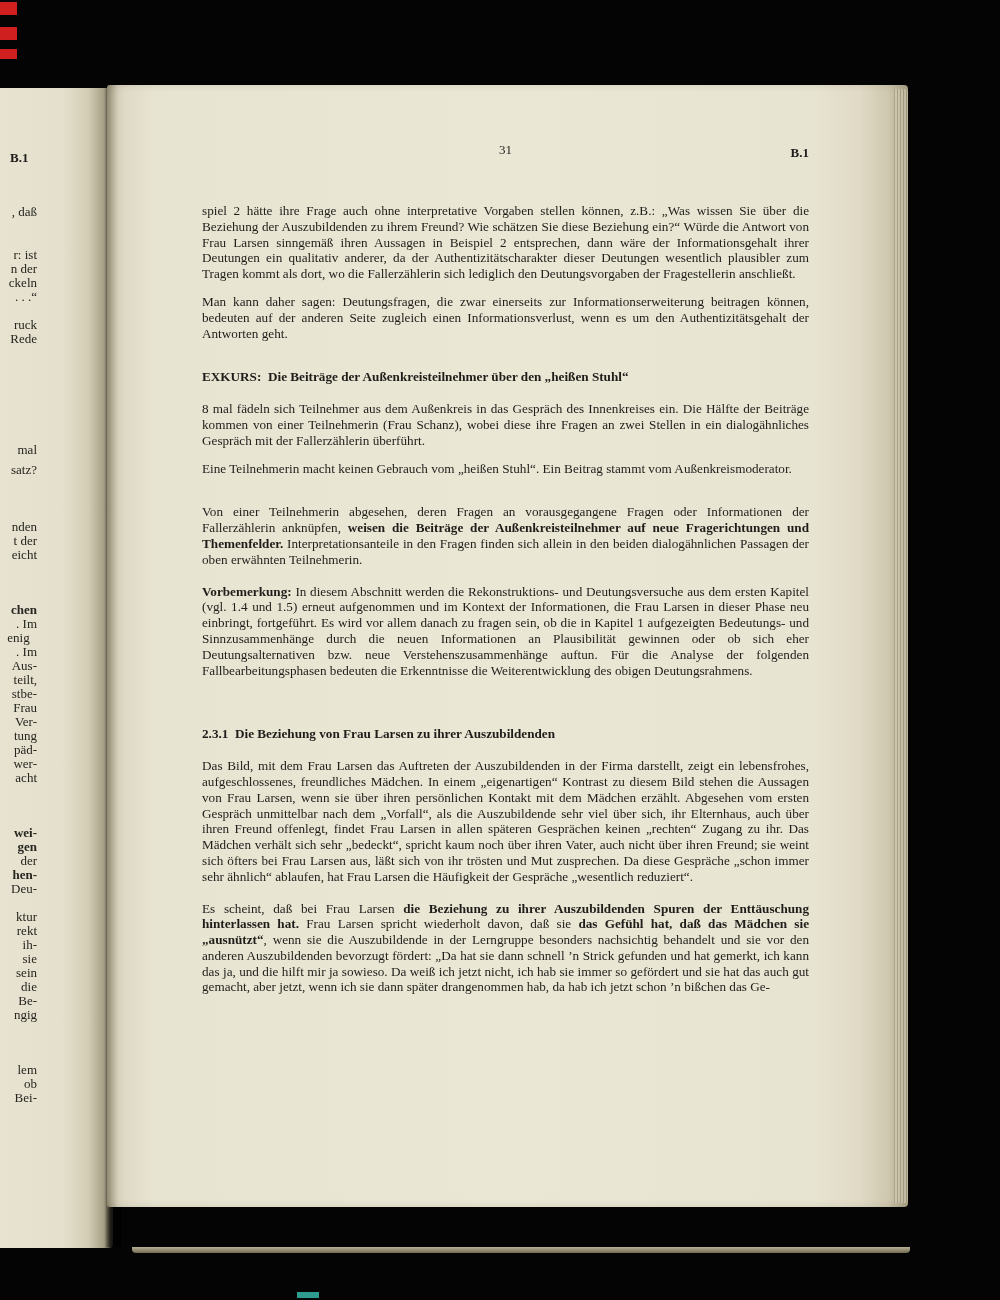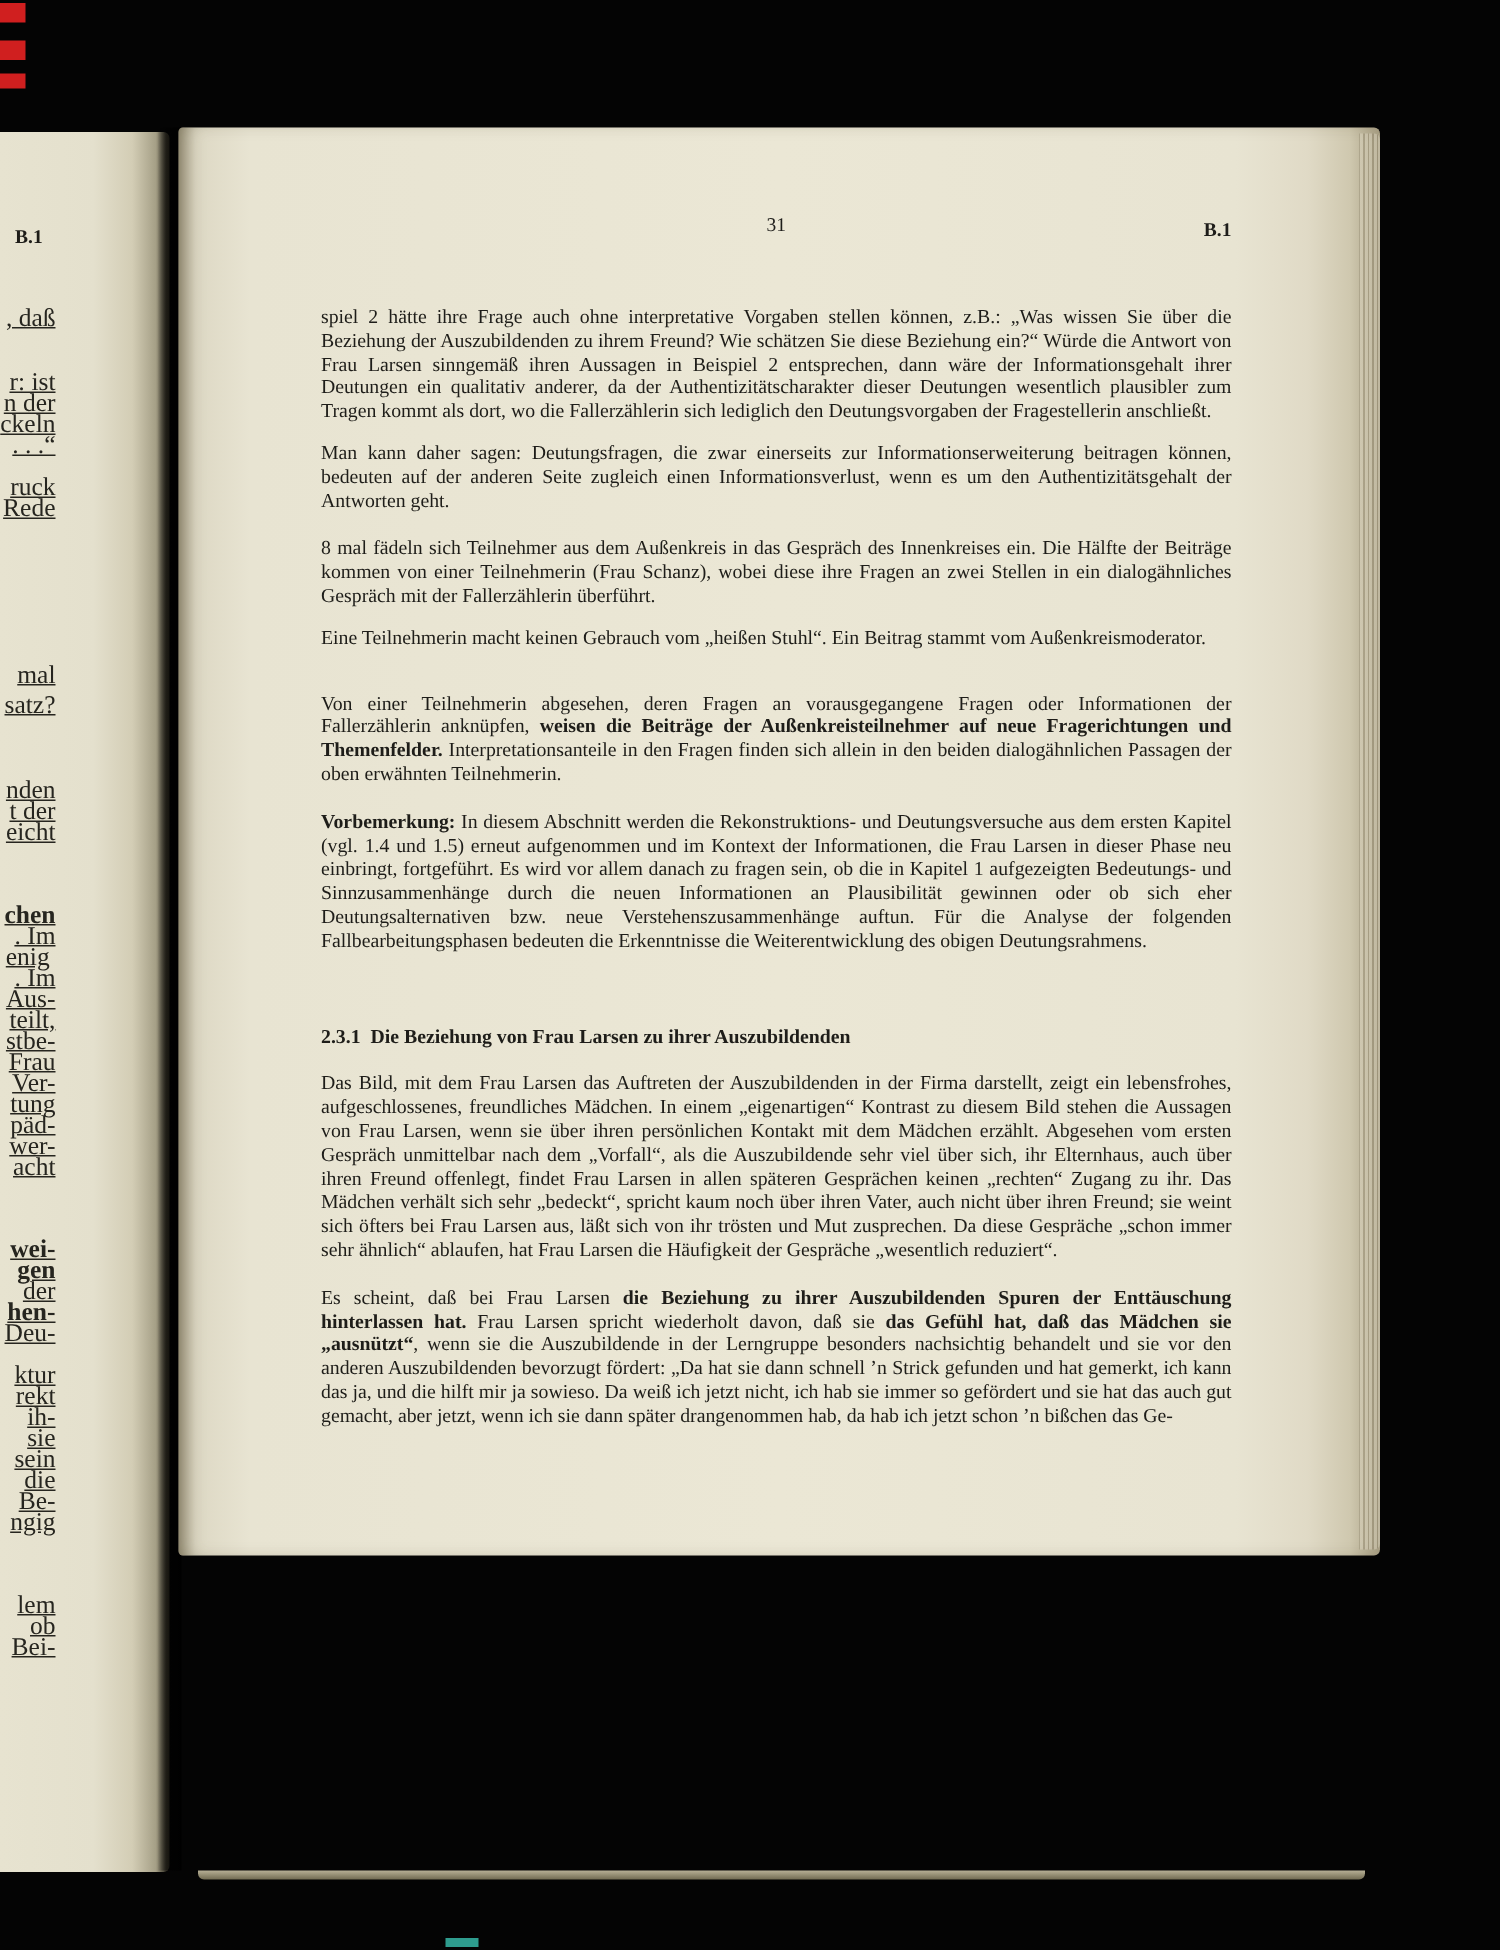--- a/index.html
+++ b/index.html
@@ -25,33 +25,33 @@
     border-radius:0 4px 4px 0;
   }
   .left-header {
     position:absolute; top:62px; left:10px;
     font-weight:bold; font-size:13px; color:#1d1c18;
   }
   .frag-layer { position:absolute; left:0; top:0; right:0; bottom:0; }
   .fragment {
     position:absolute; left:0; width:37px;
     text-align:right; white-space:nowrap;
-    font-size:17px; line-height:14px; color:#26251f;text-decoration:underline;
+    font-size:13px; line-height:14px; color:#26251f;
   }
   .fragment.b { font-weight:bold; }
 
   
   .spine {
     position:absolute; left:105px; top:85px; width:16px; height:1162px;
     background:linear-gradient(to right, rgba(0,0,0,0) 0%, rgba(0,0,0,.75) 60%, rgba(0,0,0,.95) 100%);
   }
 
   
   .main-page {
-    position:absolute; left:119px; top:85px; width:801px; height:952px;
+    position:absolute; left:107px; top:85px; width:801px; height:1122px;
     background:linear-gradient(to right,
       #c3bda6 0%, #ddd8c4 1.4%, #e8e4d2 6%, #ebe7d5 50%, #e8e4d2 88%, #e0dac6 94%, #cfc8af 97.5%, #a89f84 100%);
     border-radius:3px 4px 4px 3px;
     box-shadow: inset 10px 0 14px -8px rgba(55,45,18,.6);
   }
   .page-edge-right {
     position:absolute; right:0; top:4px; bottom:4px; width:14px;
     border-radius:0 4px 4px 0;
     background:repeating-linear-gradient(to right,
       rgba(120,110,85,.35) 0 1px, rgba(225,219,199,.5) 1px 3px);
@@ -143,20 +143,21 @@
 <div class="spine"></div>
 
 <div class="main-page">
   <div class="page-header">
     <span class="page-number">31</span>
     <span class="section-label">B.1</span>
   </div>
   <div class="text-body">
       <div class="block paragraph gap-none"><span>spiel 2 hätte ihre Frage auch ohne interpretative Vorgaben stellen können, z.B.: „Was wissen Sie über die Beziehung der Auszubildenden zu ihrem Freund? Wie schätzen Sie diese Beziehung ein?“ Würde die Antwort von Frau Larsen sinngemäß ihren Aussagen in Beispiel 2 entsprechen, dann wäre der Informationsgehalt ihrer Deutungen ein qualitativ anderer, da der Authentizitätscharakter dieser Deutungen wesentlich plausibler zum Tragen kommt als dort, wo die Fallerzählerin sich lediglich den Deutungsvorgaben der Fragestellerin anschließt.</span></div>
       <div class="block paragraph gap-none"><span>Man kann daher sagen: Deutungsfragen, die zwar einerseits zur Informationserweiterung beitragen können, bedeuten auf der anderen Seite zugleich einen Informationsverlust, wenn es um den Authentizitätsgehalt der Antworten geht.</span></div>
+      <div class="block heading gap-m"><span class="b">EXKURS: Die Beiträge der Außenkreisteilnehmer über den „heißen Stuhl“</span></div>
       <div class="block paragraph gap-s"><span>8 mal fädeln sich Teilnehmer aus dem Außenkreis in das Gespräch des Innenkreises ein. Die Hälfte der Beiträge kommen von einer Teilnehmerin (Frau Schanz), wobei diese ihre Fragen an zwei Stellen in ein dialogähnliches Gespräch mit der Fallerzählerin überführt.</span></div>
       <div class="block paragraph gap-none"><span>Eine Teilnehmerin macht keinen Gebrauch vom „heißen Stuhl“. Ein Beitrag stammt vom Außenkreismoderator.</span></div>
       <div class="block paragraph gap-m"><span>Von einer Teilnehmerin abgesehen, deren Fragen an vorausgegangene Fragen oder Informationen der Fallerzählerin anknüpfen, </span><span class="b">weisen die Beiträge der Außenkreisteilnehmer auf neue Fragerichtungen und Themenfelder.</span><span> Interpretationsanteile in den Fragen finden sich allein in den beiden dialogähnlichen Passagen der oben erwähnten Teilnehmerin.</span></div>
       <div class="block paragraph gap-s"><span class="b">Vorbemerkung:</span><span> In diesem Abschnitt werden die Rekonstruktions- und Deutungsversuche aus dem ersten Kapitel (vgl. 1.4 und 1.5) erneut aufgenommen und im Kontext der Informationen, die Frau Larsen in dieser Phase neu einbringt, fortgeführt. Es wird vor allem danach zu fragen sein, ob die in Kapitel 1 aufgezeigten Bedeutungs- und Sinnzusammenhänge durch die neuen Informationen an Plausibilität gewinnen oder ob sich eher Deutungsalternativen bzw. neue Verstehenszusammenhänge auftun. Für die Analyse der folgenden Fallbearbeitungsphasen bedeuten die Erkenntnisse die Weiterentwicklung des obigen Deutungsrahmens.</span></div>
       <div class="block heading gap-l"><span class="b">2.3.1 Die Beziehung von Frau Larsen zu ihrer Auszubildenden</span></div>
       <div class="block paragraph gap-s"><span>Das Bild, mit dem Frau Larsen das Auftreten der Auszubildenden in der Firma darstellt, zeigt ein lebensfrohes, aufgeschlossenes, freundliches Mädchen. In einem „eigenartigen“ Kontrast zu diesem Bild stehen die Aussagen von Frau Larsen, wenn sie über ihren persönlichen Kontakt mit dem Mädchen erzählt. Abgesehen vom ersten Gespräch unmittelbar nach dem „Vorfall“, als die Auszubildende sehr viel über sich, ihr Elternhaus, auch über ihren Freund offenlegt, findet Frau Larsen in allen späteren Gesprächen keinen „rechten“ Zugang zu ihr. Das Mädchen verhält sich sehr „bedeckt“, spricht kaum noch über ihren Vater, auch nicht über ihren Freund; sie weint sich öfters bei Frau Larsen aus, läßt sich von ihr trösten und Mut zusprechen. Da diese Gespräche „schon immer sehr ähnlich“ ablaufen, hat Frau Larsen die Häufigkeit der Gespräche „wesentlich reduziert“.</span></div>
       <div class="block paragraph gap-s"><span>Es scheint, daß bei Frau Larsen </span><span class="b">die Beziehung zu ihrer Auszubildenden Spuren der Enttäuschung hinterlassen hat.</span><span> Frau Larsen spricht wiederholt davon, daß sie </span><span class="b">das Gefühl hat, daß das Mädchen sie „ausnützt“</span><span>, wenn sie die Auszubildende in der Lerngruppe besonders nachsichtig behandelt und sie vor den anderen Auszubildenden bevorzugt fördert: „Da hat sie dann schnell ’n Strick gefunden und hat gemerkt, ich kann das ja, und die hilft mir ja sowieso. Da weiß ich jetzt nicht, ich hab sie immer so gefördert und sie hat das auch gut gemacht, aber jetzt, wenn ich sie dann später drangenommen hab, da hab ich jetzt schon ’n bißchen das Ge-</span></div>
     </div>
   <div class="page-edge-right"></div>
 </div>

